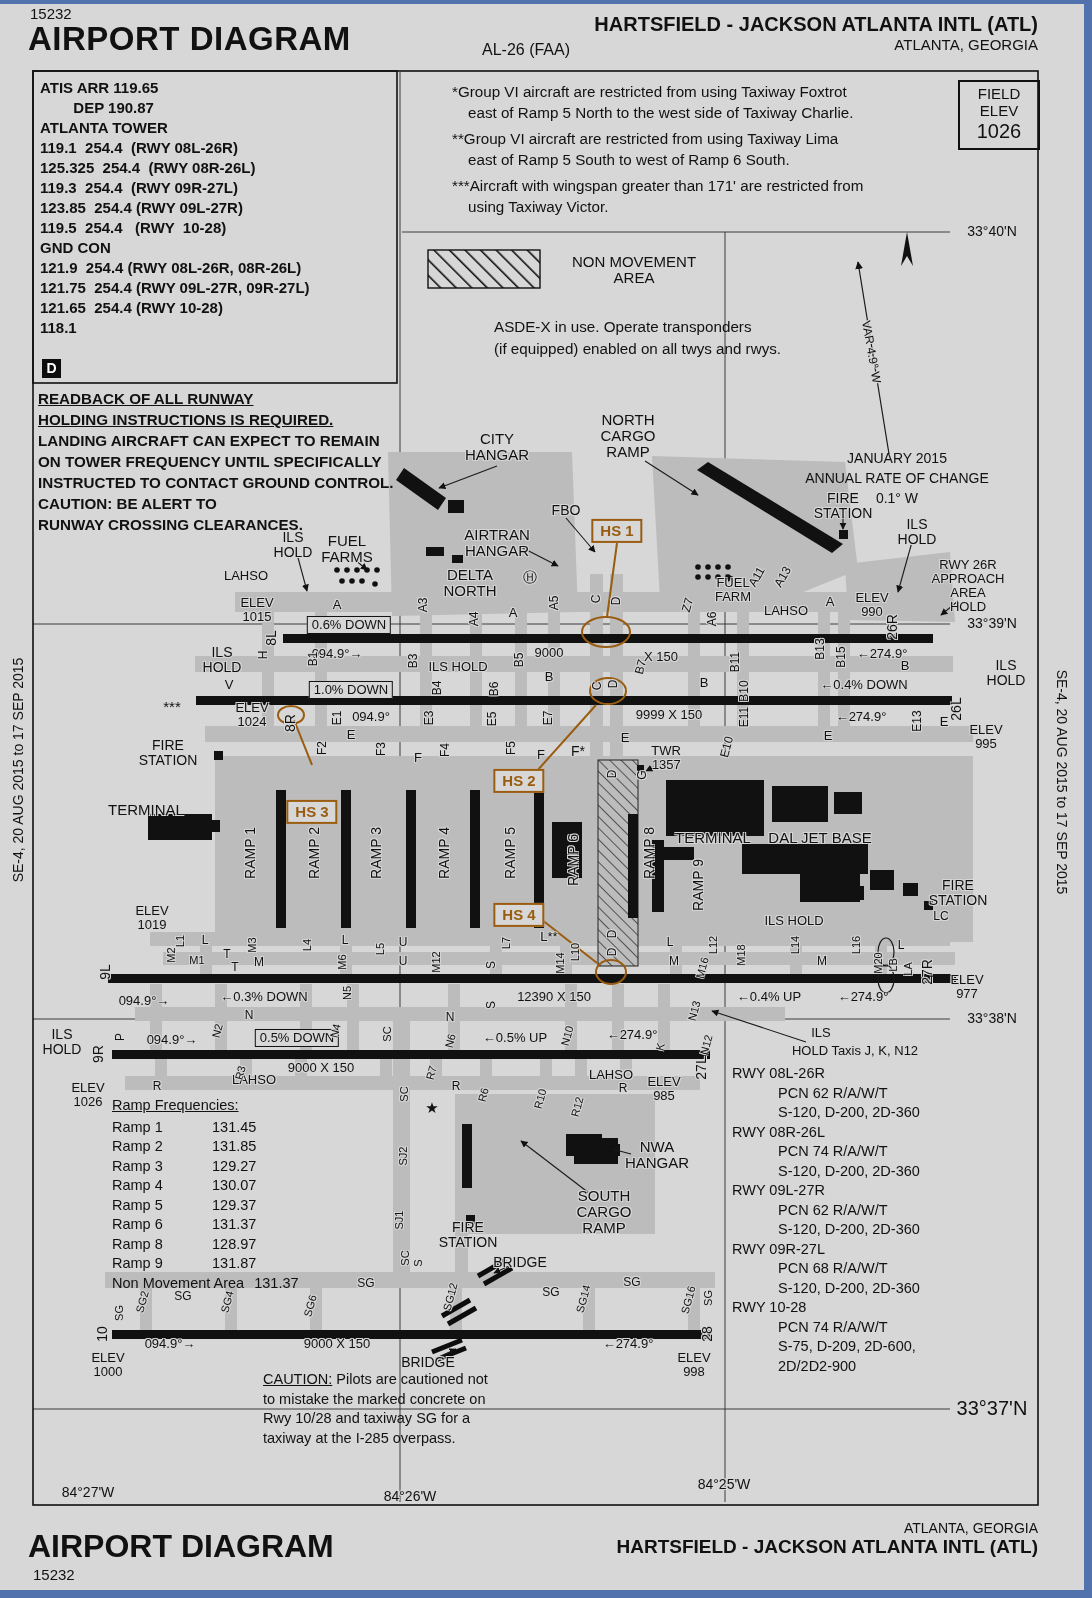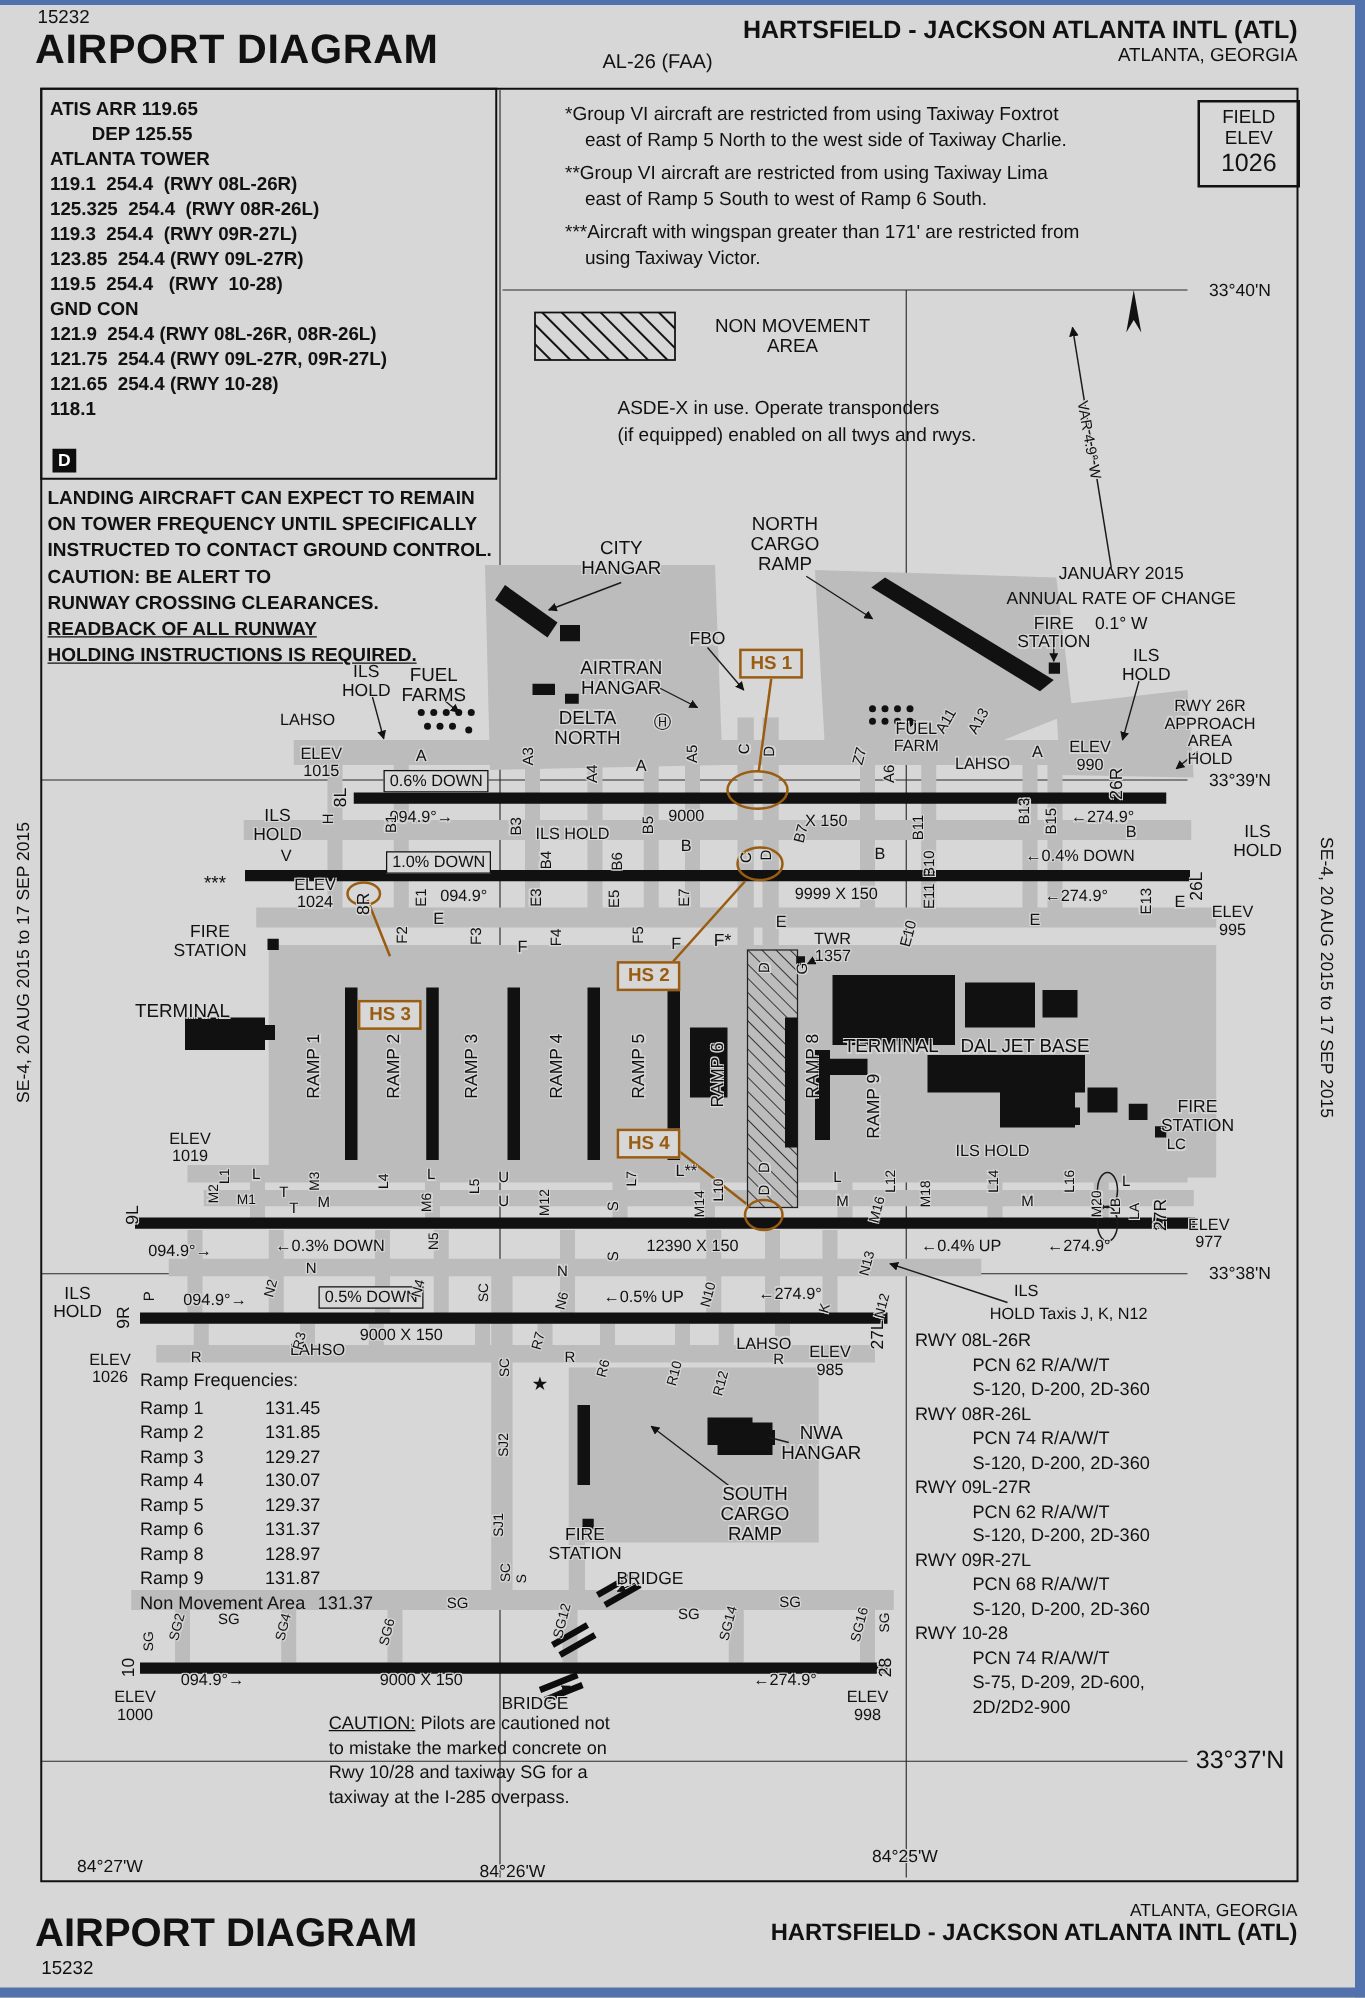--- a/index.html
+++ b/index.html
@@ -52,21 +52,21 @@
   .note  { white-space:pre-line; padding-left:16px; text-indent:-16px; margin-bottom:5px; }
   
   .field-elev { left:958px; top:76px; width:82px; height:70px; border:2px solid #111;
                 text-align:center; padding-top:3px; }
   .fe-label { font-size:15px; line-height:17px; white-space:pre-line; }
   .fe-value { font-size:20px; margin-top:1px; }
   .asde { left:494px; top:312px; width:380px; font-size:15.2px; line-height:21.5px; }
   .january { left:788px; top:444px; width:218px; text-align:center; font-size:14px; line-height:20px; }
   
   .ramp-freqs { left:112px; top:1092px; width:240px; font-size:14.5px; line-height:19.5px; }
-  .rf-title { margin-bottom:2px; }
+  .rf-title { text-decoration:underline; margin-bottom:2px; }
   .rf-row { display:flex; }
   .rf-name { min-width:100px; padding-right:10px; white-space:nowrap; }
   
   .rwy-data { left:732px; top:1060px; width:305px; font-size:14.5px; line-height:19.5px; }
   .rwy-detail { padding-left:46px; white-space:pre-line; }
   
   .caution { left:263px; top:1366px; width:285px; font-size:14.5px; line-height:19.5px; }
   .caution .und { text-decoration:underline; }
   
   .twy { fill:var(--pavement,#bcbcbc); }
@@ -294,48 +294,48 @@
   <div class="abs hdr-apt">HARTSFIELD - JACKSON ATLANTA INTL (ATL)</div>
   <div class="abs hdr-city">ATLANTA, GEORGIA</div>
 
   <div class="abs side-left">SE-4, 20 AUG 2015 to 17 SEP 2015</div>
   <div class="abs side-right">SE-4, 20 AUG 2015 to 17 SEP 2015</div>
 
   <div class="abs comm-box">
     <div>
 
     <div class="comm-line"><span>ATIS ARR 119.65</span></div>
-        <div class="comm-line"><span>        DEP 125.55</span></div>
+        <div class="comm-line"><span>        DEP 190.87</span></div>
         <div class="comm-line"><span>ATLANTA TOWER</span></div>
         <div class="comm-line"><span>119.1  254.4  (RWY 08L-26R)</span></div>
         <div class="comm-line"><span>125.325  254.4  (RWY 08R-26L)</span></div>
         <div class="comm-line"><span>119.3  254.4  (RWY 09R-27L)</span></div>
         <div class="comm-line"><span>123.85  254.4 (RWY 09L-27R)</span></div>
         <div class="comm-line"><span>119.5  254.4   (RWY  10-28)</span></div>
         <div class="comm-line"><span>GND CON</span></div>
         <div class="comm-line"><span>121.9  254.4 (RWY 08L-26R, 08R-26L)</span></div>
         <div class="comm-line"><span>121.75  254.4 (RWY 09L-27R, 09R-27L)</span></div>
         <div class="comm-line"><span>121.65  254.4 (RWY 10-28)</span></div>
         <div class="comm-line"><span>118.1</span></div>
       </div>
   </div>
   <div class="abs d-sym">D</div>
   <div class="abs landing-note">
     <div>
 
+    <div class="ln-line und"><span>READBACK OF ALL RUNWAY</span></div>
+        <div class="ln-line und"><span>HOLDING INSTRUCTIONS IS REQUIRED.</span></div>
+      </div>
+    <div>
+
     <div class="ln-line"><span>LANDING AIRCRAFT CAN EXPECT TO REMAIN</span></div>
         <div class="ln-line"><span>ON TOWER FREQUENCY UNTIL SPECIFICALLY</span></div>
         <div class="ln-line"><span>INSTRUCTED TO CONTACT GROUND CONTROL.</span></div>
         <div class="ln-line"><span>CAUTION: BE ALERT TO</span></div>
         <div class="ln-line"><span>RUNWAY CROSSING CLEARANCES.</span></div>
-      </div>
-    <div>
-
-    <div class="ln-line und"><span>READBACK OF ALL RUNWAY</span></div>
-        <div class="ln-line und"><span>HOLDING INSTRUCTIONS IS REQUIRED.</span></div>
       </div>
   </div>
 
   <div class="abs notes">
     <div>
 
     <div class="note"><span>*Group VI aircraft are restricted from using Taxiway Foxtrot
 east of Ramp 5 North to the west side of Taxiway Charlie.</span></div>
         <div class="note"><span>**Group VI aircraft are restricted from using Taxiway Lima
 east of Ramp 5 South to west of Ramp 6 South.</span></div>

